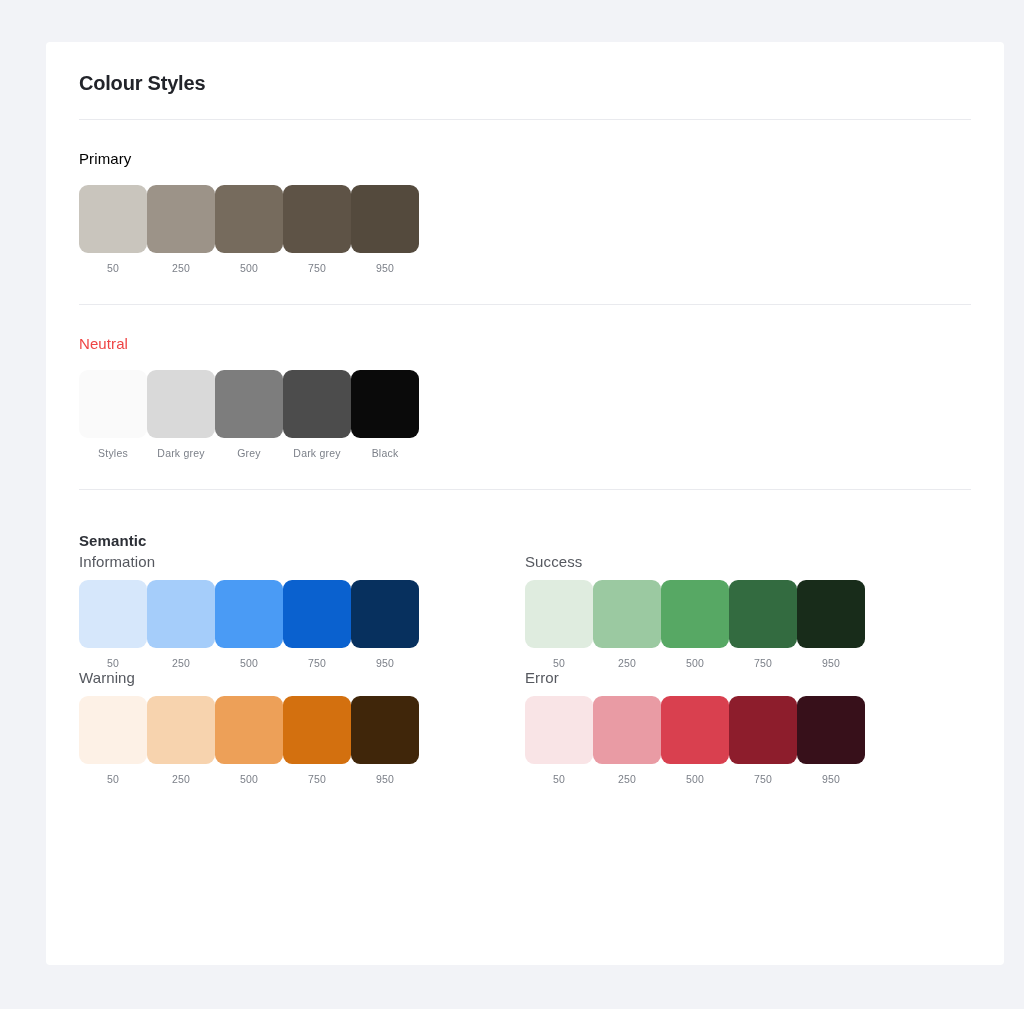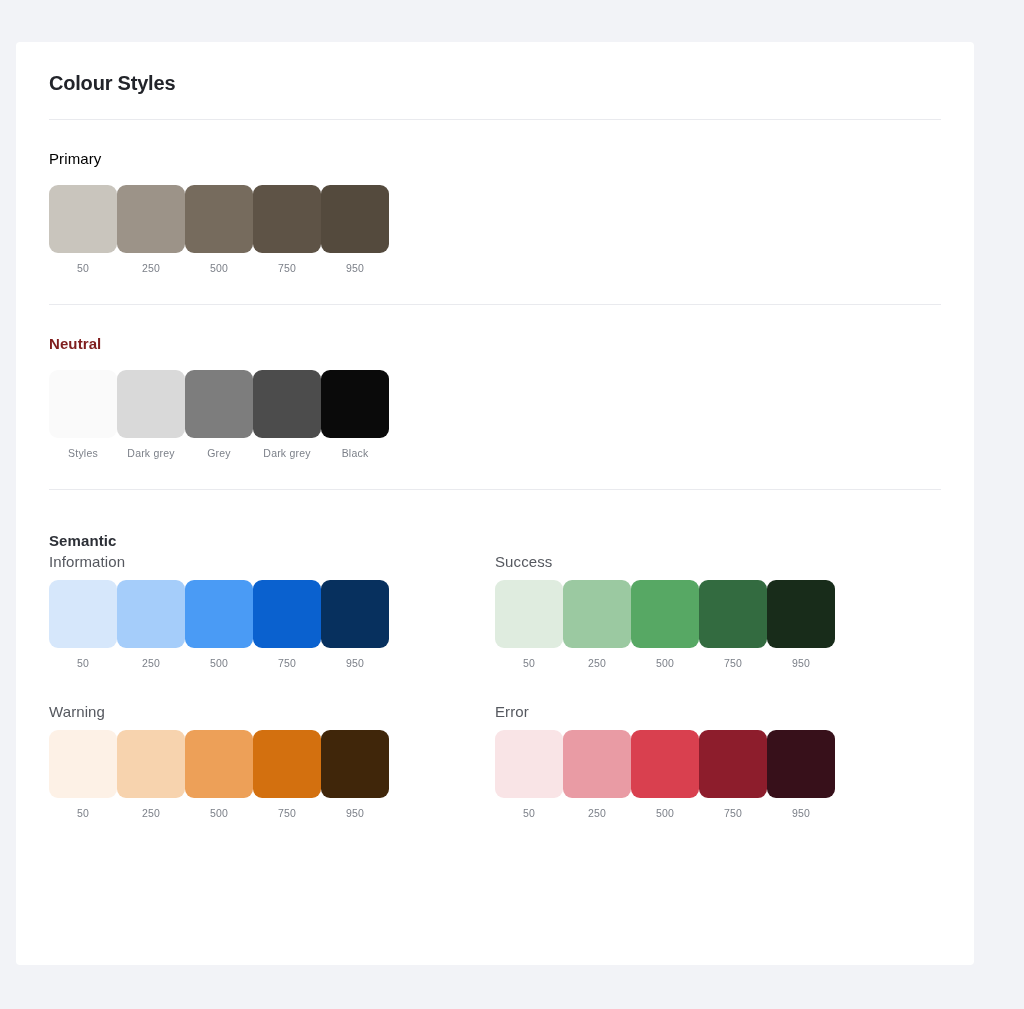--- a/index.html
+++ b/index.html
@@ -9,21 +9,21 @@
   body {
     width: 1024px;
     height: 1009px;
     background: #f2f3f7;
     font-family: "Liberation Sans", sans-serif;
     -webkit-font-smoothing: antialiased;
   }
 
   .card {
     position: absolute;
-    left: 16px;
+    left: 46px;
     top: 42px;
     width: 958px;
     height: 923px;
     background: #ffffff;
     border-radius: 4px;
     box-sizing: border-box;
   }
 
   .card-inner {
     padding: 30px 33px 0 33px;
@@ -51,22 +51,22 @@
 
   .section-heading {
     font-size: 15px;
     font-weight: normal;
     color: #000000;
     margin: 0 0 18px 0;
     letter-spacing: 0.1px;
   }
 
   .section-heading.strong {
-    font-weight: bold;
-    color: #7f1d1d;
+    font-weight: normal;
+    color: #ef4444;
   }
 
   .group-title {
     font-size: 15px;
     font-weight: bold;
     color: #2c2f36;
     margin: 12px 0 4px 0;
     letter-spacing: 0.1px;
   }
 
@@ -102,21 +102,20 @@
   .semantic-cols {
     display: flex;
   }
   .semantic-col {
     width: 466px;
   }
   .semantic-col.right {
     padding-left: 0;
   }
   .sub-block {
-    margin-bottom: 34px;
   }
   .sub-block:last-child {
     margin-bottom: 0;
   }
   .sub-title {
     font-size: 15px;
     font-weight: normal;
     color: #55585f;
     margin: 0 0 10px 0;
     letter-spacing: 0.1px;

